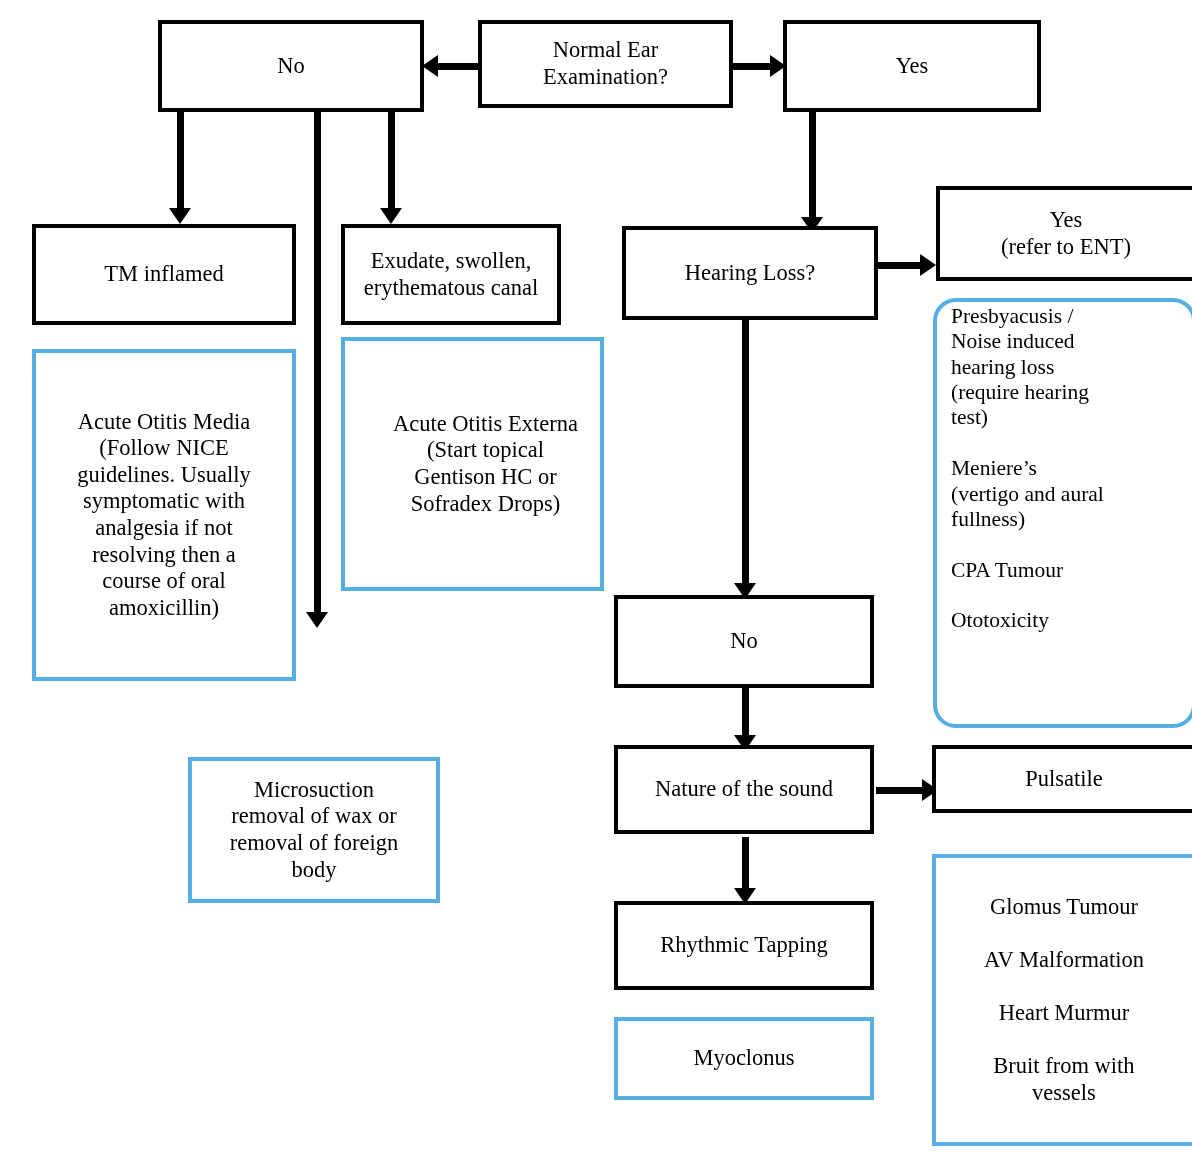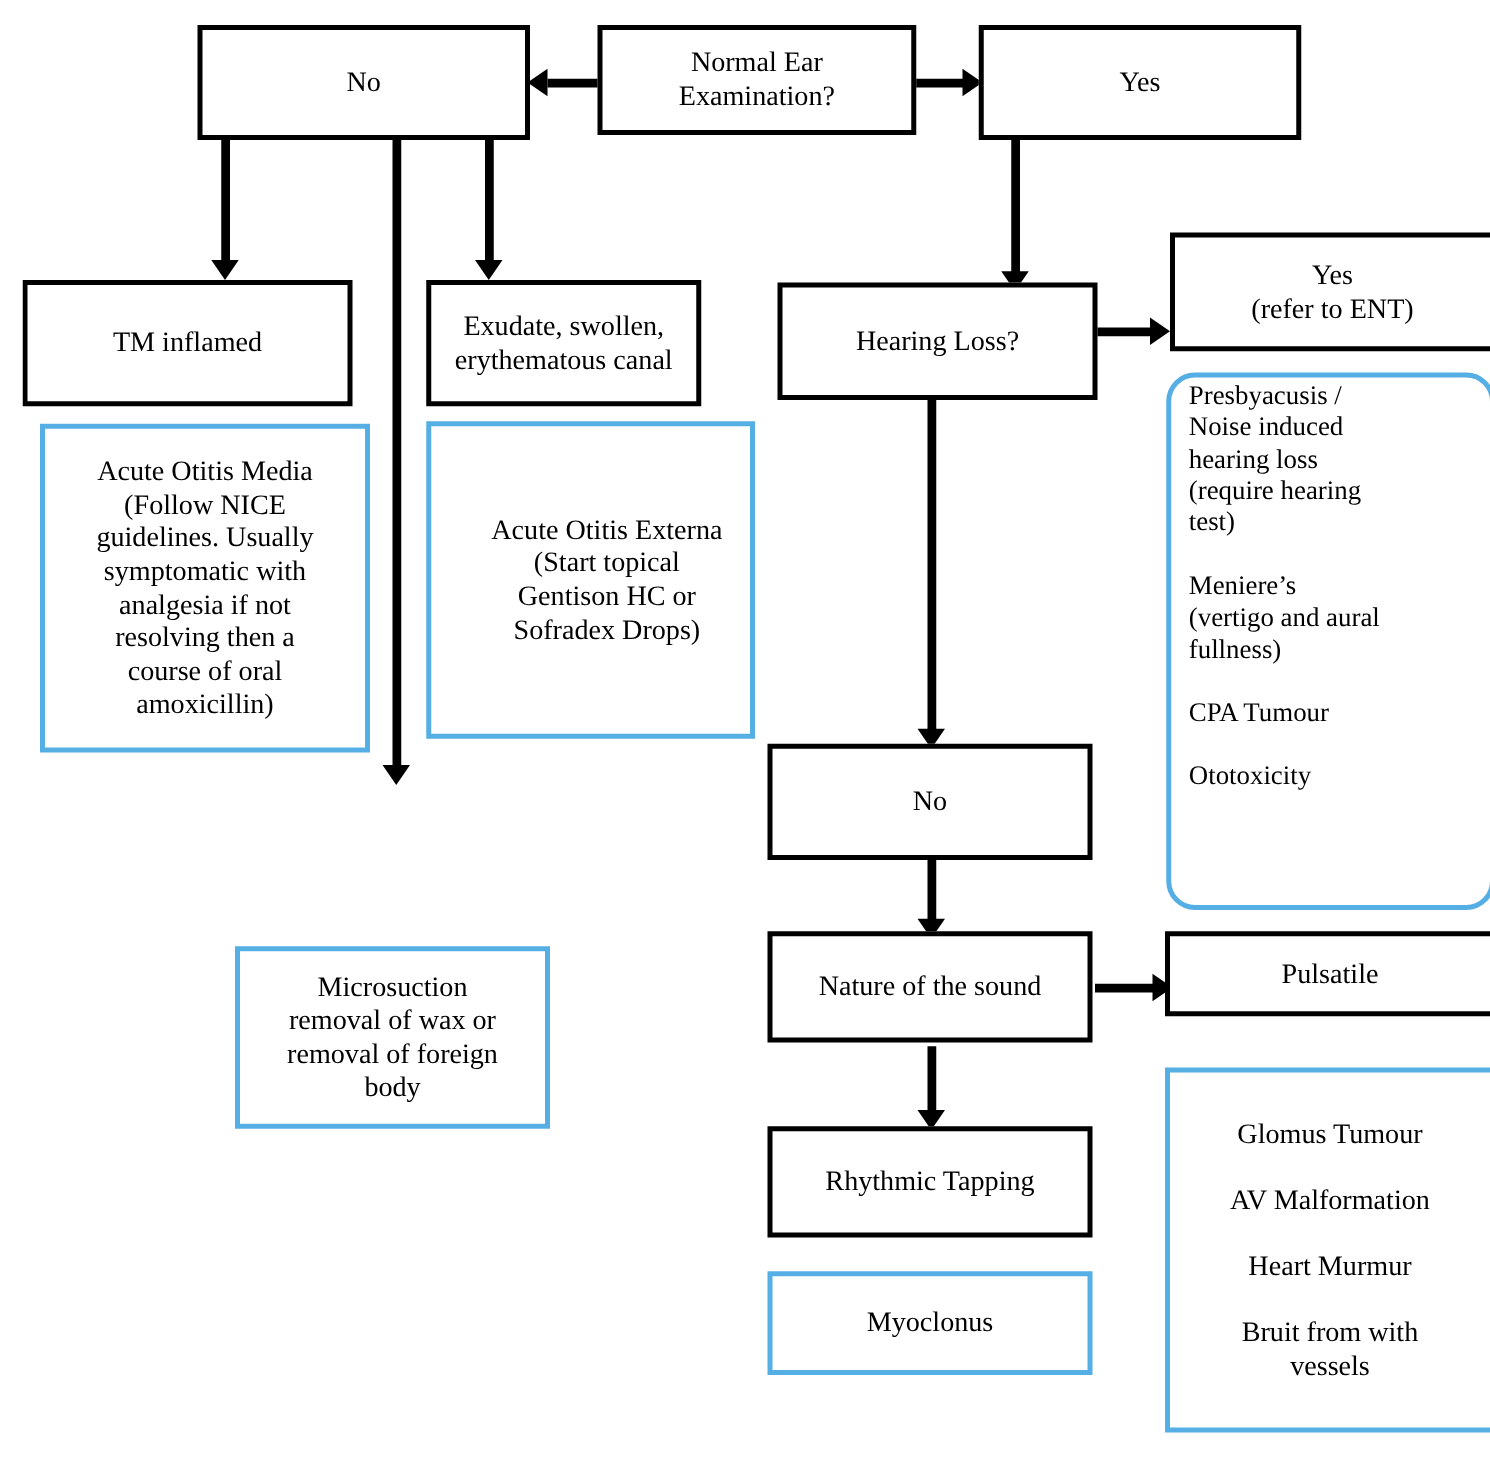--- a/index.html
+++ b/index.html
@@ -123,31 +123,31 @@
   <div class="vline" style="left:724px; top:837px; height:55px;"></div>
   <div class="arrow-down" style="left:716px; top:888px;"></div>
 
   <div class="node black f22" style="left:140px; top:20px; width:266px; height:92px;">No</div>
 
   <div class="node black f22" style="left:460px; top:20px; width:255px; height:88px;">Normal Ear
 Examination?</div>
 
   <div class="node black f22" style="left:765px; top:20px; width:258px; height:92px;">Yes</div>
 
-  <div class="node black f22" style="left:0; top:224px; width:264px; height:101px;">TM inflamed</div>
+  <div class="node black f22" style="left:14px; top:224px; width:264px; height:101px;">TM inflamed</div>
 
   <div class="node black f22" style="left:323px; top:224px; width:220px; height:101px;">Exudate, swollen,
 erythematous canal</div>
 
   <div class="node black f22" style="left:604px; top:226px; width:256px; height:94px;">Hearing Loss?</div>
 
   <div class="node black f22" style="left:918px; top:186px; width:260px; height:95px;">Yes
 (refer to ENT)</div>
 
-  <div class="node blue f22" style="left:14px; top:339px; width:264px; height:263px;">Acute Otitis Media
+  <div class="node blue f22" style="left:14px; top:349px; width:264px; height:332px;">Acute Otitis Media
 (Follow NICE
 guidelines. Usually
 symptomatic with
 analgesia if not
 resolving then a
 course of oral
 amoxicillin)</div>
 
   <div class="node blue f22" style="left:323px; top:337px; width:263px; height:254px;padding-left:32px;">Acute Otitis Externa
 (Start topical

